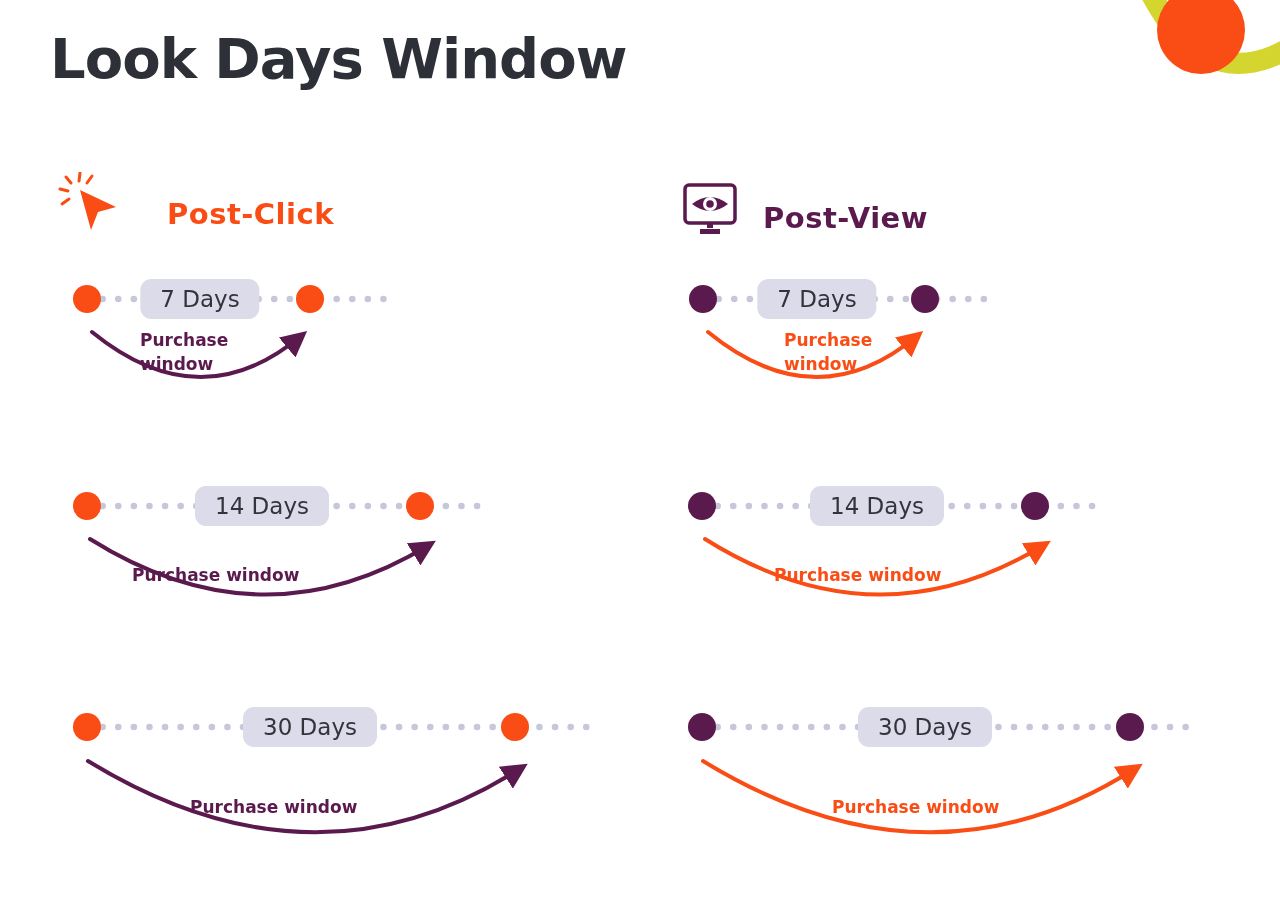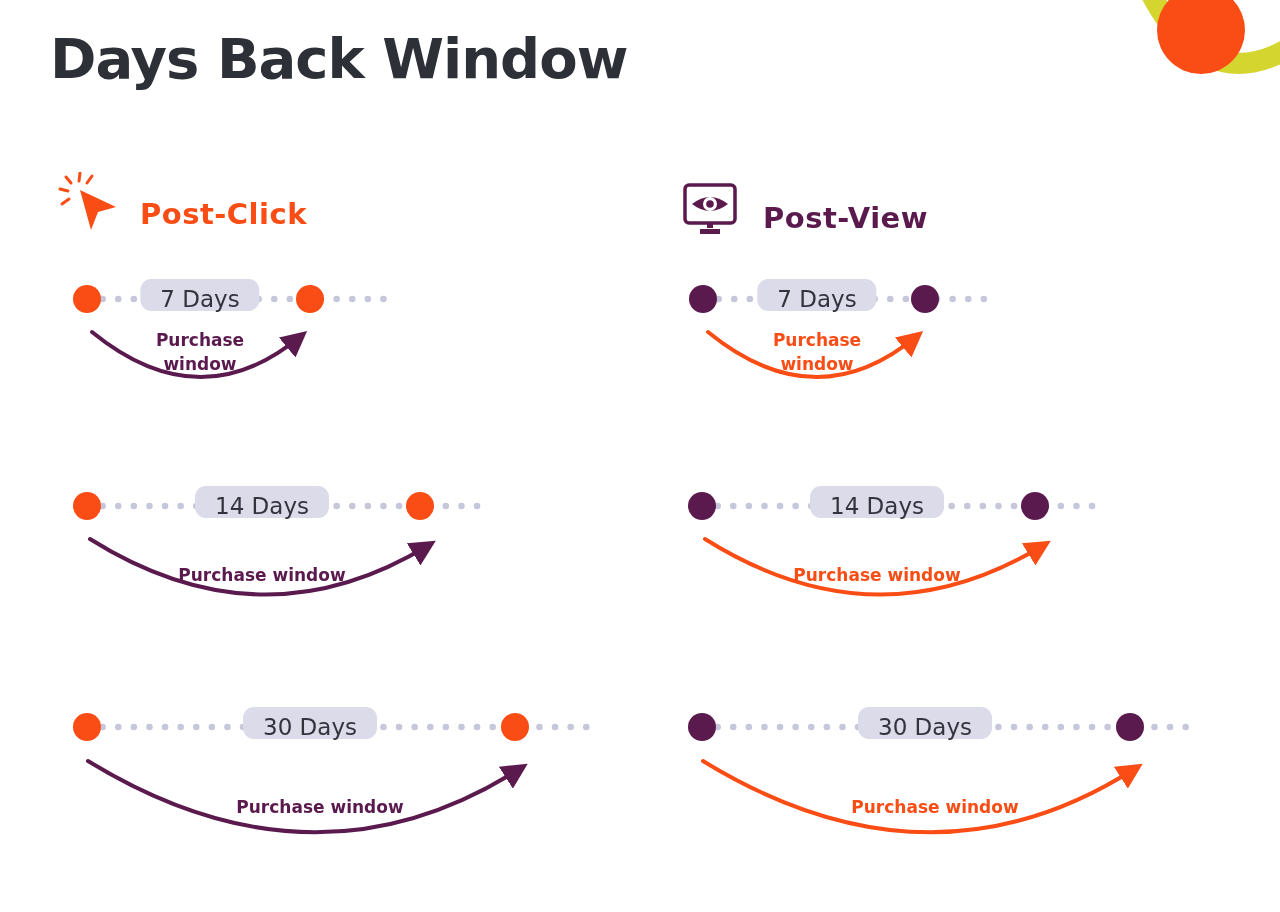--- a/index.html
+++ b/index.html
@@ -25,43 +25,42 @@
   
   .corner-deco { position: absolute; right: 0; top: 0; width: 210px; height: 135px; }
 
   
   .col-header-label {
     position: absolute;
     font-size: 29px;
     font-weight: bold;
     letter-spacing: 0.5px;
   }
-  .label-orange { color: var(--orange); }
+  .label-orange { color: var(--orange); margin-left: 27px; }
   .label-purple { color: var(--purple); }
 
   
   .trow { position: absolute; }
   .trow svg { position: absolute; left: 0; top: 0; overflow: visible; }
 
   .badge {
     position: absolute;
     transform: translateX(-50%);
     background: var(--badge_bg);
     color: var(--badge_text);
     border-radius: 11px;
-    height: 32px;
+    height: 40px;
     line-height: 40px;
     padding: 0 20px;
     font-size: 23px;
     white-space: nowrap;
   }
   .arc-label {
     position: absolute;
     transform: translateX(-50%);
-    text-align: center;
     font-size: 17px;
     font-weight: bold;
     line-height: 24px;
   }
   .arc-label.narrow { width: 120px; }
   .arc-label.wide { width: 260px; }
 
   .fill-orange { fill: var(--orange); }
   .fill-purple { fill: var(--purple); }
   .stroke-orange { stroke: var(--orange); }
@@ -76,21 +75,21 @@
   <defs>
     <marker id="arrow-purple" markerWidth="6.5" markerHeight="6.5" refX="4.5" refY="3.25" orient="auto" markerUnits="strokeWidth">
       <path d="M0,0 L6.5,3.25 L0,6.5 Z" style="fill: var(--purple)"></path>
     </marker>
     <marker id="arrow-orange" markerWidth="6.5" markerHeight="6.5" refX="4.5" refY="3.25" orient="auto" markerUnits="strokeWidth">
       <path d="M0,0 L6.5,3.25 L0,6.5 Z" style="fill: var(--orange)"></path>
     </marker>
   </defs>
 </svg>
 
-<div class="page-title">Days Back Window</div>
+<div class="page-title">Look Days Window</div>
 
 <svg class="corner-deco" viewBox="0 0 210 135">
   <path d="M 76,-16 Q 130,96 216,50" style="stroke: var(--yellow)" stroke-width="21" fill="none"></path>
   <circle cx="131" cy="30" r="44" class="fill-orange"></circle>
 </svg>
 
 <svg class="abs" style="left:58px; top:172px;" width="62" height="66" viewBox="0 0 62 66">
   <g style="stroke: var(--orange)" stroke-width="3" stroke-linecap="round">
     <line x1="21" y1="9" x2="22" y2="1"></line>
     <line x1="29" y1="11" x2="34" y2="4"></line>

